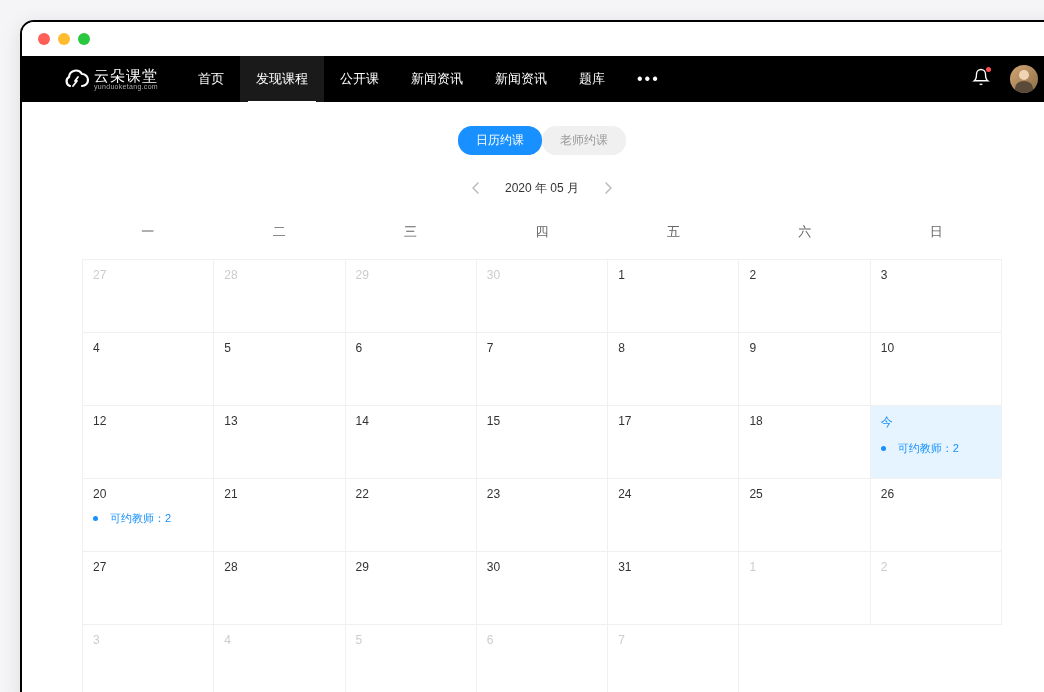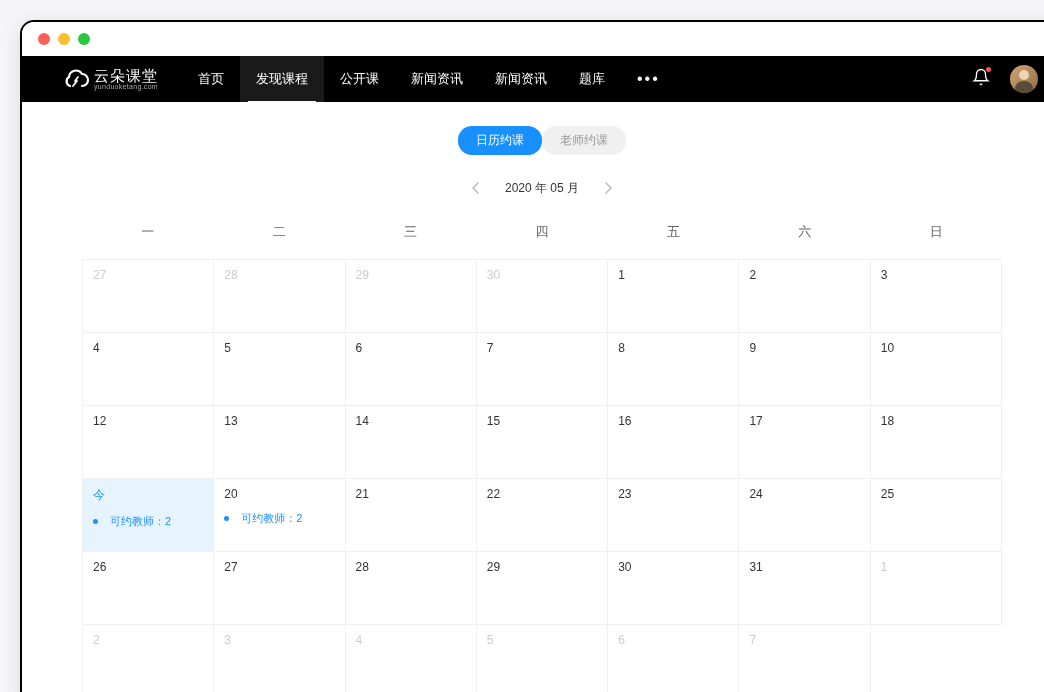--- a/index.html
+++ b/index.html
@@ -331,23 +331,20 @@
           <div class="day-cell">
             <div class="day-num">13</div>
           </div>
           <div class="day-cell">
             <div class="day-num">14</div>
           </div>
           <div class="day-cell">
             <div class="day-num">15</div>
           </div>
           <div class="day-cell">
-            <div class="day-num">16</div>
-          </div>
-          <div class="day-cell">
             <div class="day-num">17</div>
           </div>
           <div class="day-cell">
             <div class="day-num">18</div>
           </div>
           <div class="day-cell today">
             <div class="today-label">今</div>
             <div class="event-line">
               <span class="event-dot"></span>
               <span>可约教师：2</span>

